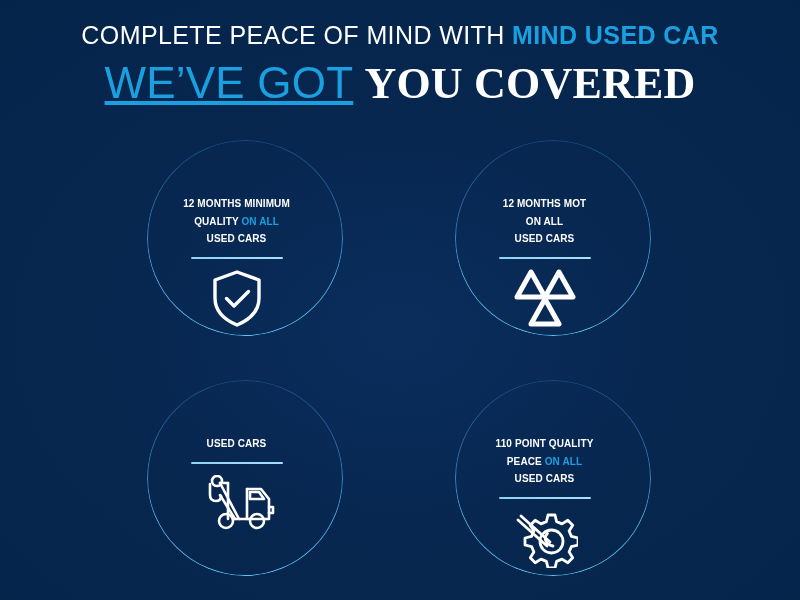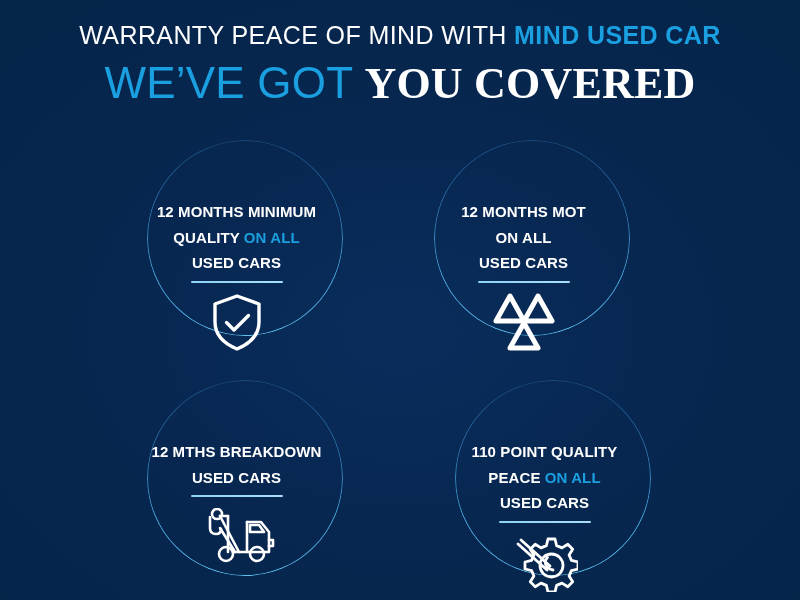--- a/index.html
+++ b/index.html
@@ -48,20 +48,21 @@
   .hl-line2 {
     font-size: 44px;
     line-height: 54px;
     letter-spacing: 0.2px;
     white-space: nowrap;
     margin-top: 6px;
   }
   .hl-line2 .light {
     color: #1a9fe0;
     font-weight: 400;
+    text-decoration: underline;
   }
   .hl-line2 .accent {
     color: #ffffff;
     font-weight: 700;
     font-family: Liberation Serif, serif;
   }
 
   
   .circle {
     position: absolute;
@@ -86,27 +87,26 @@
     pointer-events: none;
   }
   .c-inner {
     position: relative;
     width: 230px;
     margin-left: -17px;
     text-align: center;
     z-index: 2;
   }
   .c-text {
-    font-size: 15px;
+    font-size: 10px;
     font-weight: 700;
     line-height: 17.5px;
     letter-spacing: 0.1px;
     color: #ffffff;
     white-space: nowrap;
-    margin-top: 8px;
   }
   .c-text .blue {
     color: #1a9fe0;
   }
   .divider {
     width: 92px;
     height: 2px;
     margin: 9px auto 0;
     background: linear-gradient(to right, #8fd3f4, #a9dff7);
     border-radius: 1px;
@@ -115,37 +115,37 @@
     margin-top: 9px;
     display: flex;
     justify-content: center;
     align-items: center;
     height: 60px;
   }
   .icon-wrap svg { display: block; }
 
   
   #circle-warranty { left: 147px; top: 140px; }
-  #circle-mot      { left: 434px; top: 140px; }
+  #circle-mot      { left: 455px; top: 140px; }
   #circle-breakdown{ left: 147px; top: 380px; }
   #circle-quality  { left: 455px; top: 380px; }
 
   
   #circle-warranty .c-inner { padding-top: 55px; }
   #circle-mot .c-inner      { padding-top: 55px; }
   #circle-breakdown .c-inner{ padding-top: 55px; }
   #circle-quality .c-inner  { padding-top: 55px; }
 </style>
 </head>
 <body>
 
 <div id="stage">
 
   <div class="headline">
-    <div class="hl-line1"><span class="light">WARRANTY PEACE OF MIND WITH </span><span class="accent">MIND USED CAR</span></div>
+    <div class="hl-line1"><span class="light">COMPLETE PEACE OF MIND WITH </span><span class="accent">MIND USED CAR</span></div>
     <div class="hl-line2"><span class="light">WE’VE GOT</span><span class="accent">&nbsp;YOU COVERED</span></div>
   </div>
 
   <div class="circle" id="circle-warranty">
     <div class="ring"></div>
     <div class="c-inner">
       <div class="c-text">12 MONTHS MINIMUM</div>
       <div class="c-text"><span>QUALITY </span><span class="blue">ON ALL</span></div>
       <div class="c-text blue">USED CARS</div>
       <div class="divider"></div>
@@ -171,21 +171,20 @@
           <path d="M45 3 L59 28 L31 28 Z"></path>
           <path d="M31 30 L45 55 L17 55 Z"></path>
         </svg>
       </div>
     </div>
   </div>
 
   <div class="circle" id="circle-breakdown">
     <div class="ring"></div>
     <div class="c-inner">
-      <div class="c-text">12 MTHS  BREAKDOWN</div>
       <div class="c-text blue">USED CARS</div>
       <div class="divider"></div>
       <div class="icon-wrap">
         <svg width="84" height="56" viewBox="0 0 84 56" fill="none" stroke="#ffffff" stroke-width="2.6" stroke-linecap="round" stroke-linejoin="round">
 
           <path d="M25 8 L44 44"></path>
           <path d="M33 8 L33 44"></path>
           <path d="M25 8 L33 8"></path>
           <path d="M25 20 L40 44"></path>
 

